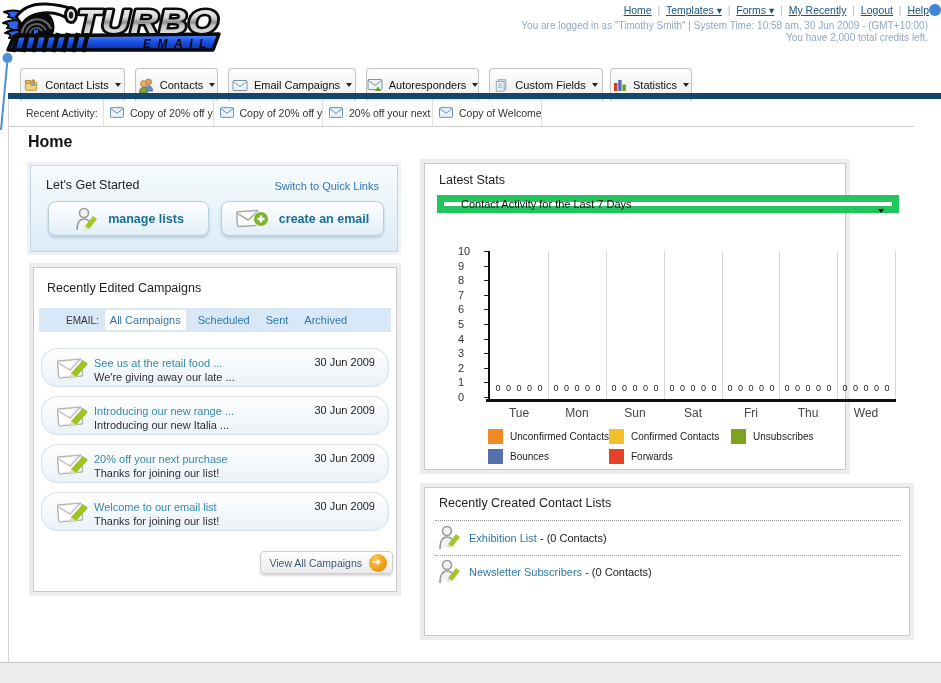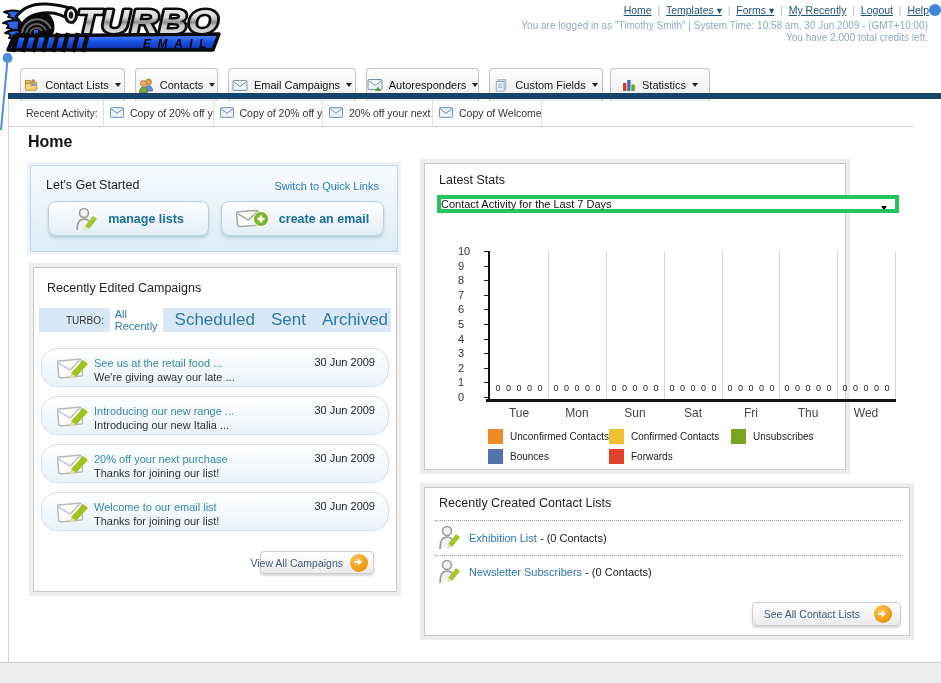--- a/index.html
+++ b/index.html
@@ -45,35 +45,35 @@
   background:linear-gradient(#ffffff,#e2eef7); box-shadow:0 2px 3px rgba(100,140,170,.35);
   display:flex; align-items:center; justify-content:center; font-size:12.5px; font-weight:bold; color:#1a6f9a; }
 .gsbtn svg { margin-right:9px; }
 
 
 .camp { left:33px; top:267px; width:364px; height:325px; }
 .showbar { position:absolute; left:5px; top:40px; width:352px; height:24px; background:#d9e8f6;
   display:flex; align-items:center; font-size:11.5px; color:#2e77ad; }
 .showbar .sl { font-size:10px; color:#333; margin:0 6px 0 27px; }
 .showbar .chip { background:#fff; border-radius:3px; padding:4px 5px; color:#2e77ad; margin-right:12px; font-size:11px; }
-.showbar a { color:#2e77ad; margin-right:16px; font-size:17px; }
+.showbar a { color:#2e77ad; margin-right:16px; font-size:11px; }
 .citem { position:absolute; left:7px; width:348px; height:39px; border:1px solid #d4dee6; border-radius:16px;
   background:linear-gradient(#ffffff,#eaf2f8); }
 .citem .t { position:absolute; left:52px; top:8px; font-size:11px; color:#3489ae; }
 .citem .s { position:absolute; left:52px; top:22px; font-size:11px; color:#29323a; }
 .citem .d { position:absolute; right:13px; top:7px; font-size:11px; color:#1c1c1c; }
 .citem svg { position:absolute; left:15px; top:7px; }
-.viewall { position:absolute; left:226px; top:283px; width:114px; height:23px; white-space:nowrap; border:1px solid #ccc; border-radius:4px;
+.viewall { position:absolute; left:226px; top:283px; width:133px; height:23px; white-space:nowrap; border:1px solid #ccc; border-radius:4px;
   background:linear-gradient(#ffffff,#ebebeb); box-shadow:0 2px 2px rgba(0,0,0,.15);
   display:flex; align-items:center; justify-content:flex-end; padding-right:5px; font-size:10.5px; color:#3d5a7a; }
 
 
 .stats { left:424px; top:163px; width:422px; height:307px; }
-.sel { position:absolute; left:12px; top:31px; width:462px; height:18px; border:4px solid #22c55e; background:#fff;
-  font-size:11px; color:#111; display:flex; align-items:center; padding-left:0; }
+.sel { position:absolute; left:12px; top:31px; width:462px; height:18px; border:7px solid #22c55e; background:#fff;
+  font-size:11px; color:#111; display:flex; align-items:center; padding-left:17px; }
 .selcaret { position:absolute; right:8px; top:7px; width:0; height:0; border-left:3.5px solid transparent; border-right:3.5px solid transparent; border-top:4px solid #000; }
 .ylab { position:absolute; width:26px; font-size:11px; color:#333; }
 .ytick { position:absolute; width:4px; height:1px; background:#222; left:59px; }
 .gline { position:absolute; width:1px; background:#d8d8d8; top:87px; height:148px; }
 .yaxis { position:absolute; left:63px; top:87px; width:2px; height:150px; background:#111; }
 .xaxis { position:absolute; left:61px; top:235px; width:410px; height:3px; background:#111; }
 .zrow { position:absolute; top:219px; font-size:9px; color:#222; width:58px; display:flex; justify-content:space-evenly; }
 .zrow i { font-style:normal; }
 .dlab { position:absolute; top:242px; width:58px; text-align:center; font-size:12px; color:#444; }
 .leg { position:absolute; font-size:10px; color:#222; display:flex; align-items:center; white-space:nowrap; }
@@ -188,21 +188,21 @@
         <path d="M8 13 L14 13 L11 8.5 Z" fill="#5aa42c"></path>
       </svg>
     Autoresponders <span class="caret"></span></div>
   <div class="tab" style="width:114px;margin-right:7px">
     <svg width="15" height="14" viewBox="0 0 16 16">
         <rect x="4" y="2" width="9" height="11" fill="#dfe9f3" stroke="#8aa0b5"></rect>
         <rect x="2" y="4" width="9" height="11" fill="#eef4fa" stroke="#8aa0b5"></rect>
         <path d="M4 7 h5 M4 9 h5 M4 11 h5" stroke="#9ab0c5"></path>
       </svg>
     Custom Fields <span class="caret"></span></div>
-  <div class="tab" style="width:100px">
+  <div class="tab" style="width:82px">
     <svg width="14" height="14" viewBox="0 0 14 14">
         <rect x="1" y="5" width="3.4" height="8" fill="#d23a2a"></rect>
         <rect x="5.2" y="2" width="3.4" height="11" fill="#4d6fb0"></rect>
         <rect x="9.4" y="6.5" width="3.4" height="6.5" fill="#64a32c"></rect>
       </svg>
     Statistics <span class="caret"></span></div>
 </div>
 
 <div class="navybar"></div>
 <div class="leftedge"></div>
@@ -258,22 +258,22 @@
       <path d="M2 5 L12 12 L22 4" fill="none" stroke="#aaa" stroke-width="1.5" transform="rotate(-4 12 10)"></path>
       <circle cx="25" cy="11" r="7.5" fill="#7ab52c" stroke="#fff" stroke-width="1"></circle>
       <path d="M21.5 11 h7 M25 7.5 v7" stroke="#fff" stroke-width="2.4"></path>
     </svg>
     create an email</div>
 </div>
 
 <div class="panel camp">
   <div class="abs ptitle" style="left:13px;top:13px">Recently Edited Campaigns</div>
   <div class="showbar">
-    <span class="sl">TURBO:</span>
-      <span class="chip">All Recently</span>
+    <span class="sl">EMAIL:</span>
+      <span class="chip">All Campaigns</span>
     <a>Scheduled</a>
       <a>Sent</a>
       <a>Archived</a>
   </div>
   <div class="citem" style="top:80px">
     <svg width="33" height="27" viewBox="0 0 33 27">
       <rect x="1" y="4" width="24" height="17" rx="1.5" fill="#fdfdfd" stroke="#b5b5b5" stroke-width="1.4" transform="rotate(-5 13 12)"></rect>
       <path d="M2 6 L13 14 L24 4" fill="none" stroke="#c0c0c0" stroke-width="1.4" transform="rotate(-5 13 12)"></path>
       <path d="M14 17 L26 4 L31 8 L19 21 Z" fill="#9ec41d"></path>
       <path d="M14 17 L19 21 L12 23 Z" fill="#ded8bd"></path>
@@ -431,16 +431,15 @@
   </svg>
   <div class="clitem" style="top:44px"><a>Exhibition List</a> - (0 Contacts)</div>
   <div class="dotline" style="top:67px"></div>
   <svg class="abs" width="24" height="26" viewBox="0 0 24 26" style="left:13px;top:71px">
     <circle cx="9" cy="6" r="4.5" fill="#f2f2f2" stroke="#9a9a9a" stroke-width="1.6"></circle>
     <path d="M2 24 Q2 12 9 12 Q15 12 16 19" fill="#f2f2f2" stroke="#9a9a9a" stroke-width="1.6"></path>
     <path d="M10 19 L18 9 L22 12 L14 22 Z" fill="#a6c42c"></path>
     <path d="M10 19 L14 22 L9 23.5 Z" fill="#e8e0c8"></path>
   </svg>
   <div class="clitem" style="top:78px"><a>Newsletter Subscribers</a> - (0 Contacts)</div>
-  <div class="seeall">See All Contact Lists<span class="ocircle" style="margin-left:14px"></span></div>
 </div>
 
 <div class="footer"></div>
 
 </body></html>

